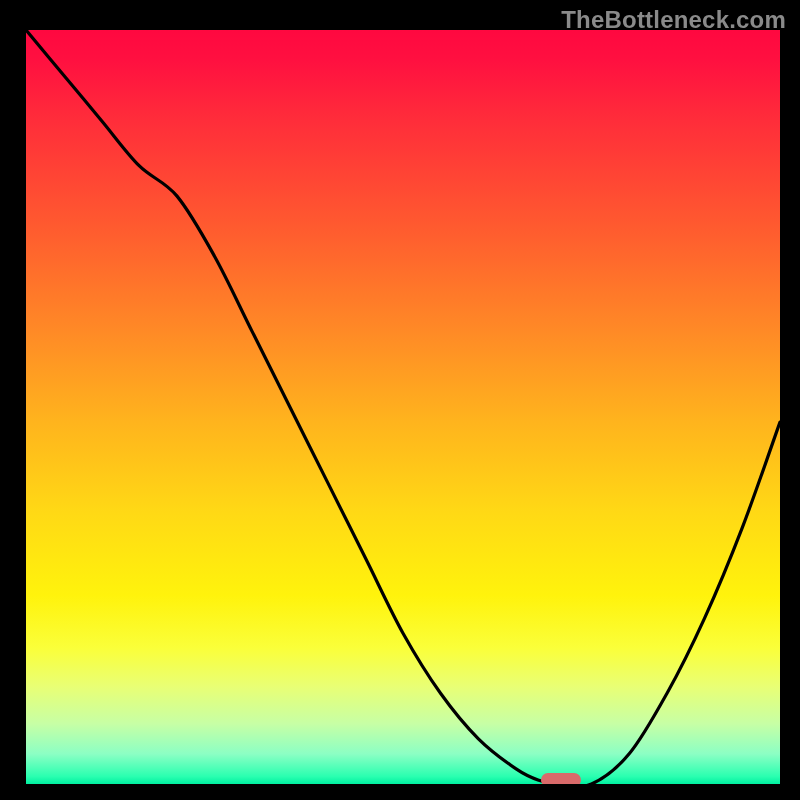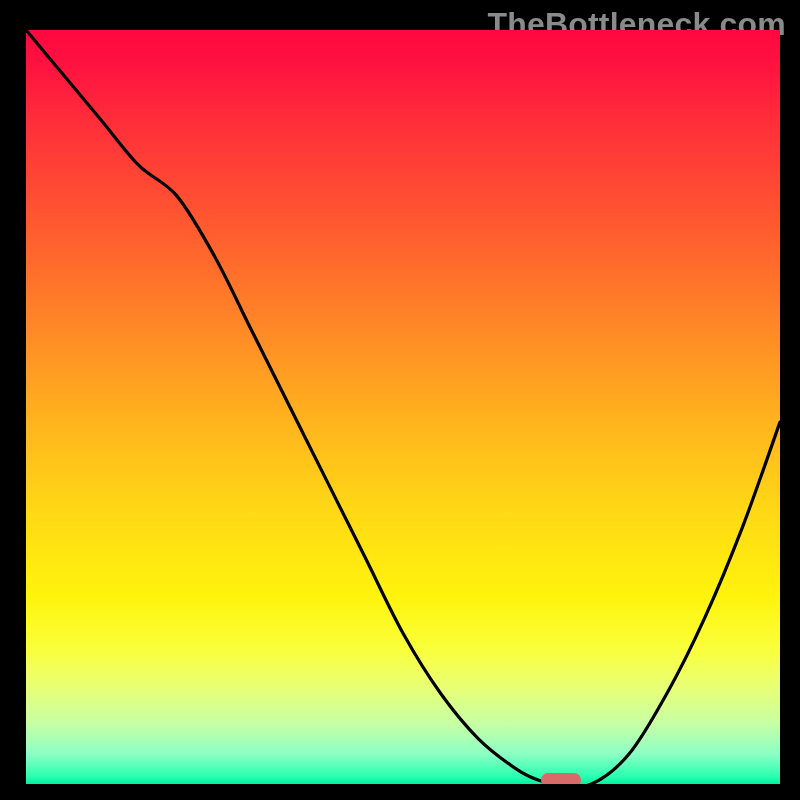--- a/index.html
+++ b/index.html
@@ -16,21 +16,21 @@
     top: 0;
     width: 800px;
     height: 800px;
     background: #000;
   }
   .watermark {
     position: absolute;
     top: 6px;
     right: 14px;
     font-family: Arial, Helvetica, sans-serif;
-    font-size: 32px;
+    font-size: 24px;
     font-weight: 600;
     color: #8a8a8a;
     letter-spacing: 0.2px;
   }
   .plot {
     position: absolute;
     left: 26px;
     top: 30px;
     width: 754px;
     height: 754px;

